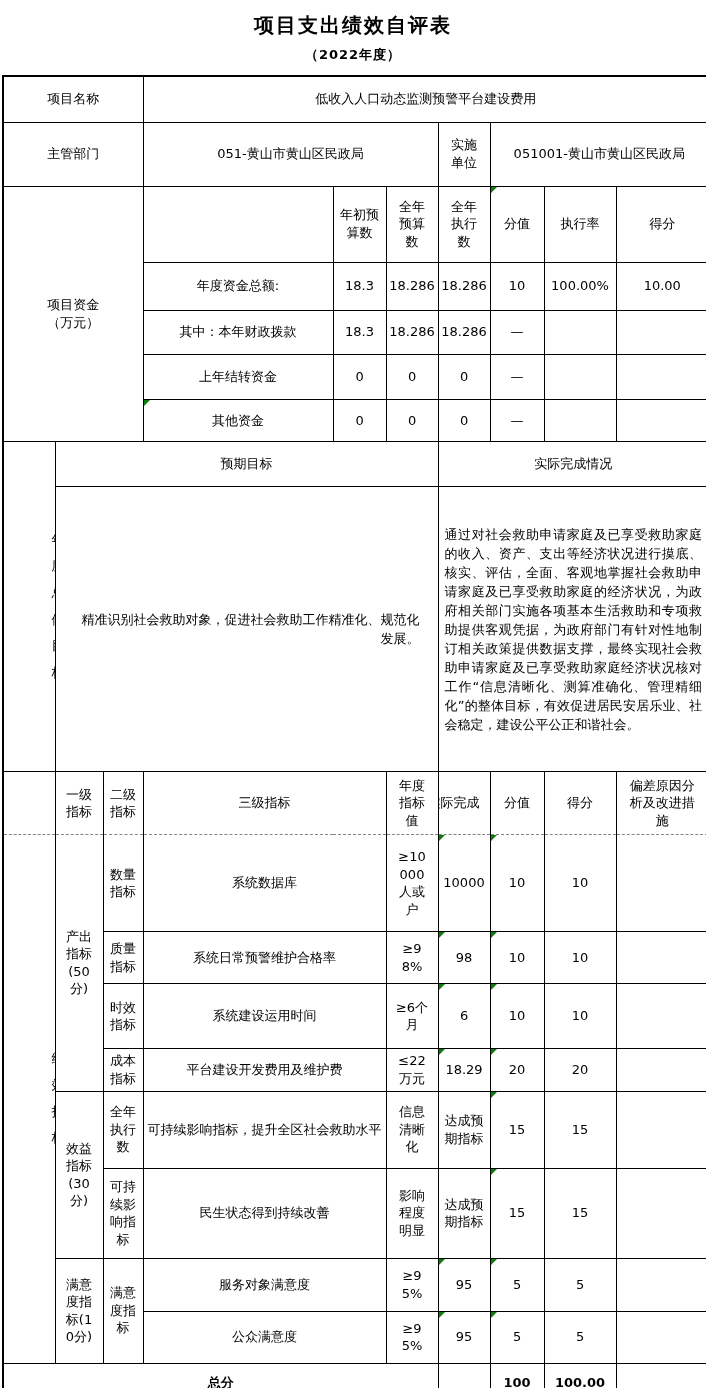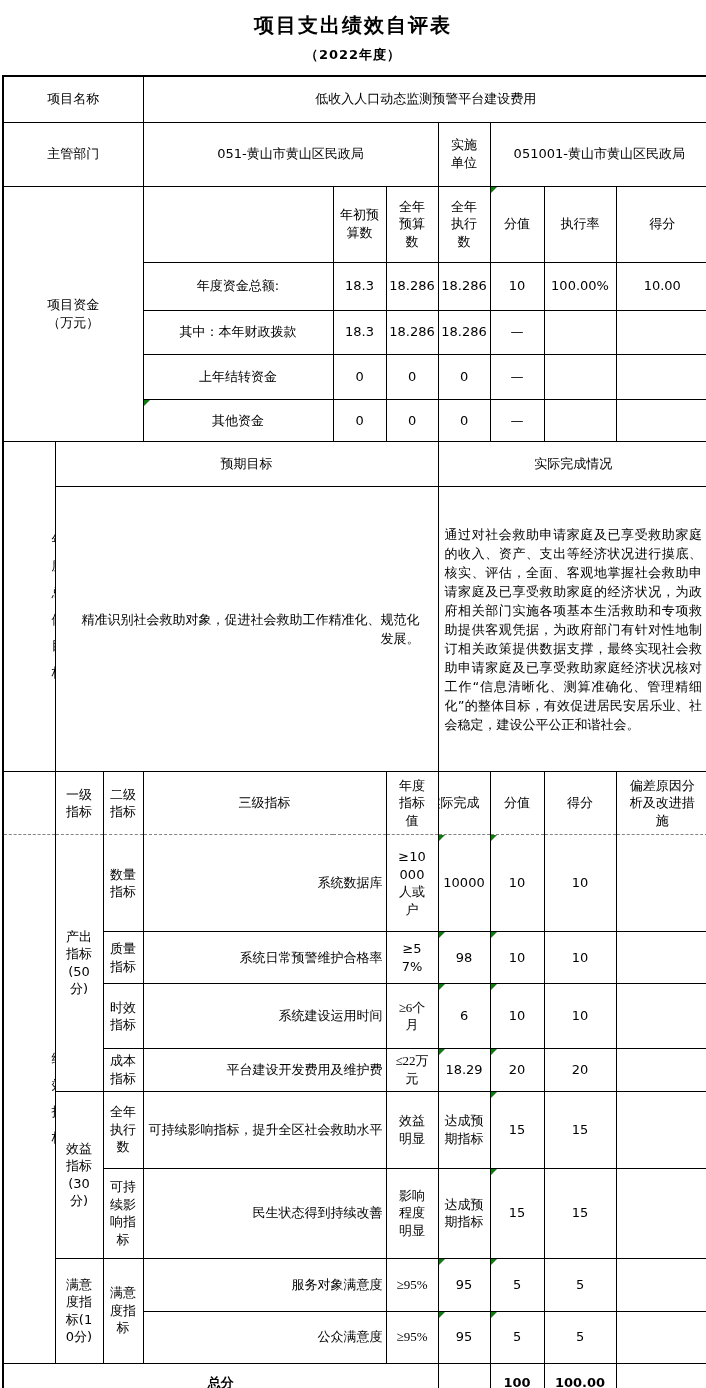--- a/index.html
+++ b/index.html
@@ -21,26 +21,26 @@
     border-collapse:collapse; table-layout:fixed;
     width:702px; margin:11px 2px 0 2px;
     border:2px solid #000;
   }
   td {
     border:1px solid #000;
     text-align:center; vertical-align:middle;
     padding:2px 3px; overflow:hidden;
     word-break:break-all; line-height:1.35;
   }
-  td.left  { text-align:right; }
+  td.left  { text-align:center; }
   td.bold  { font-weight:bold; }
   td.num   { padding:12px 1px; }
   
   td.p8 { padding:2px 8px; }
-  td.p7 { padding:2px 7px;font-family:Liberation Serif, serif; }
+  td.p7 { padding:2px 7px; }
   td.p6 { padding:2px 6px; }
   td.p12 { padding:2px 12px; }
   td.p0 { padding:2px 8px; }
   
   .vtext { display:inline-block; width:14px; word-break:break-all;
            line-height:2.05; text-align:center;margin-left:44px; }
   .w58  { display:inline-block; width:60px; word-break:break-all; text-align:center; }
   
   td.goal-expected { text-align:right; line-height:19px; padding:4px 18px; }
   td.goal-actual   { text-align:justify; line-height:19px; padding:4px 6px; }
@@ -171,21 +171,21 @@
     <td class="p0">≥10000人或户</td>
     <td class="num gt">10000</td>
     <td class="gt">10</td>
     <td>10</td>
     <td></td>
   </tr>
 
   <tr style="height:52px">
     <td class="p6">质量指标</td>
     <td colspan="2" class="left">系统日常预警维护合格率</td>
-    <td class="p0">≥57%</td>
+    <td class="p0">≥98%</td>
     <td class="num gt">98</td>
     <td class="gt">10</td>
     <td>10</td>
     <td></td>
   </tr>
 
   <tr style="height:65px">
     <td class="p6">时效指标</td>
     <td colspan="2" class="left">系统建设运用时间</td>
     <td class="p7">≥6个月</td>
@@ -202,21 +202,21 @@
     <td class="num gt">18.29</td>
     <td class="gt">20</td>
     <td>20</td>
     <td></td>
   </tr>
 
   <tr style="height:77px">
     <td rowspan="2" class="p8">效益指标(30分)</td>
     <td class="p6">全年执行数</td>
     <td colspan="2" class="left">可持续影响指标，提升全区社会救助水平</td>
-    <td class="p7">效益明显</td>
+    <td class="p7">信息清晰化</td>
     <td class="p6">达成预期指标</td>
     <td class="gt">15</td>
     <td>15</td>
     <td></td>
   </tr>
 
   <tr style="height:90px">
     <td class="p6">可持续影响指标</td>
     <td colspan="2" class="left">民生状态得到持续改善</td>
     <td class="p7">影响程度明显</td>

